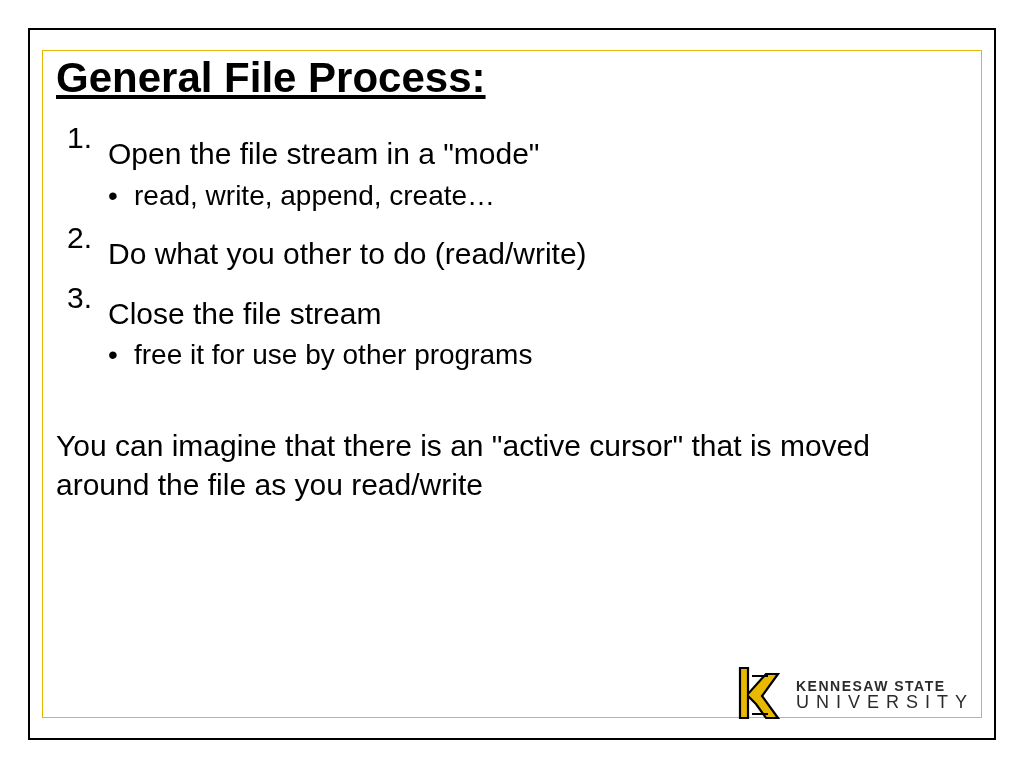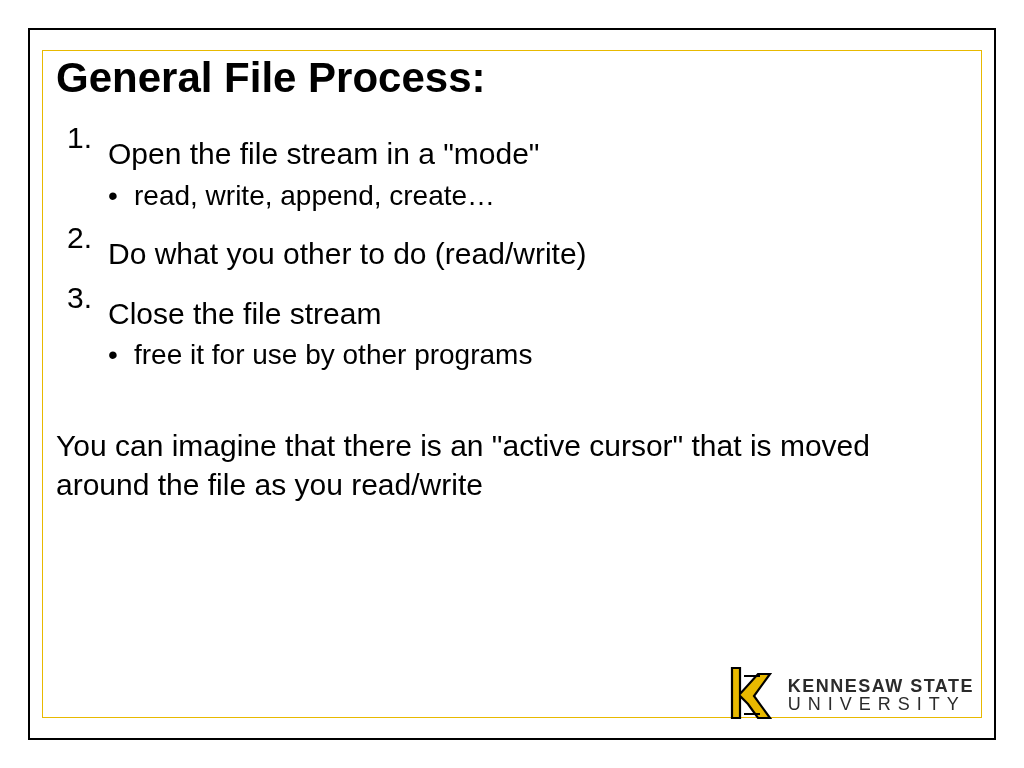--- a/index.html
+++ b/index.html
@@ -32,20 +32,21 @@
     left: 56px;
     top: 54px;
     right: 56px;
     bottom: 54px;
     color: #000000;
   }
   .title {
     font-size: 42px;
     font-weight: bold;
     margin-bottom: 14px;
+    text-decoration: underline;
   }
   ol.main-list {
     list-style: none;
     font-size: 30px;
     line-height: 1.45;
   }
   .li-row {
     display: flex;
   }
   .li-num {
@@ -83,21 +84,21 @@
     width: 50px;
     height: 58px;
     position: relative;
   }
   .logo-mark svg { display: block; }
   .logo-text {
     line-height: 1.0;
     color: #2b2b2b;
   }
   .logo-line1 {
-    font-size: 18px;
+    font-size: 14px;
     font-weight: 700;
     letter-spacing: 1.5px;
     font-family: Arial, sans-serif;
   }
   .logo-line2 {
     font-size: 18px;
     font-weight: 300;
     letter-spacing: 7px;
     font-family: Arial, sans-serif;
   }

